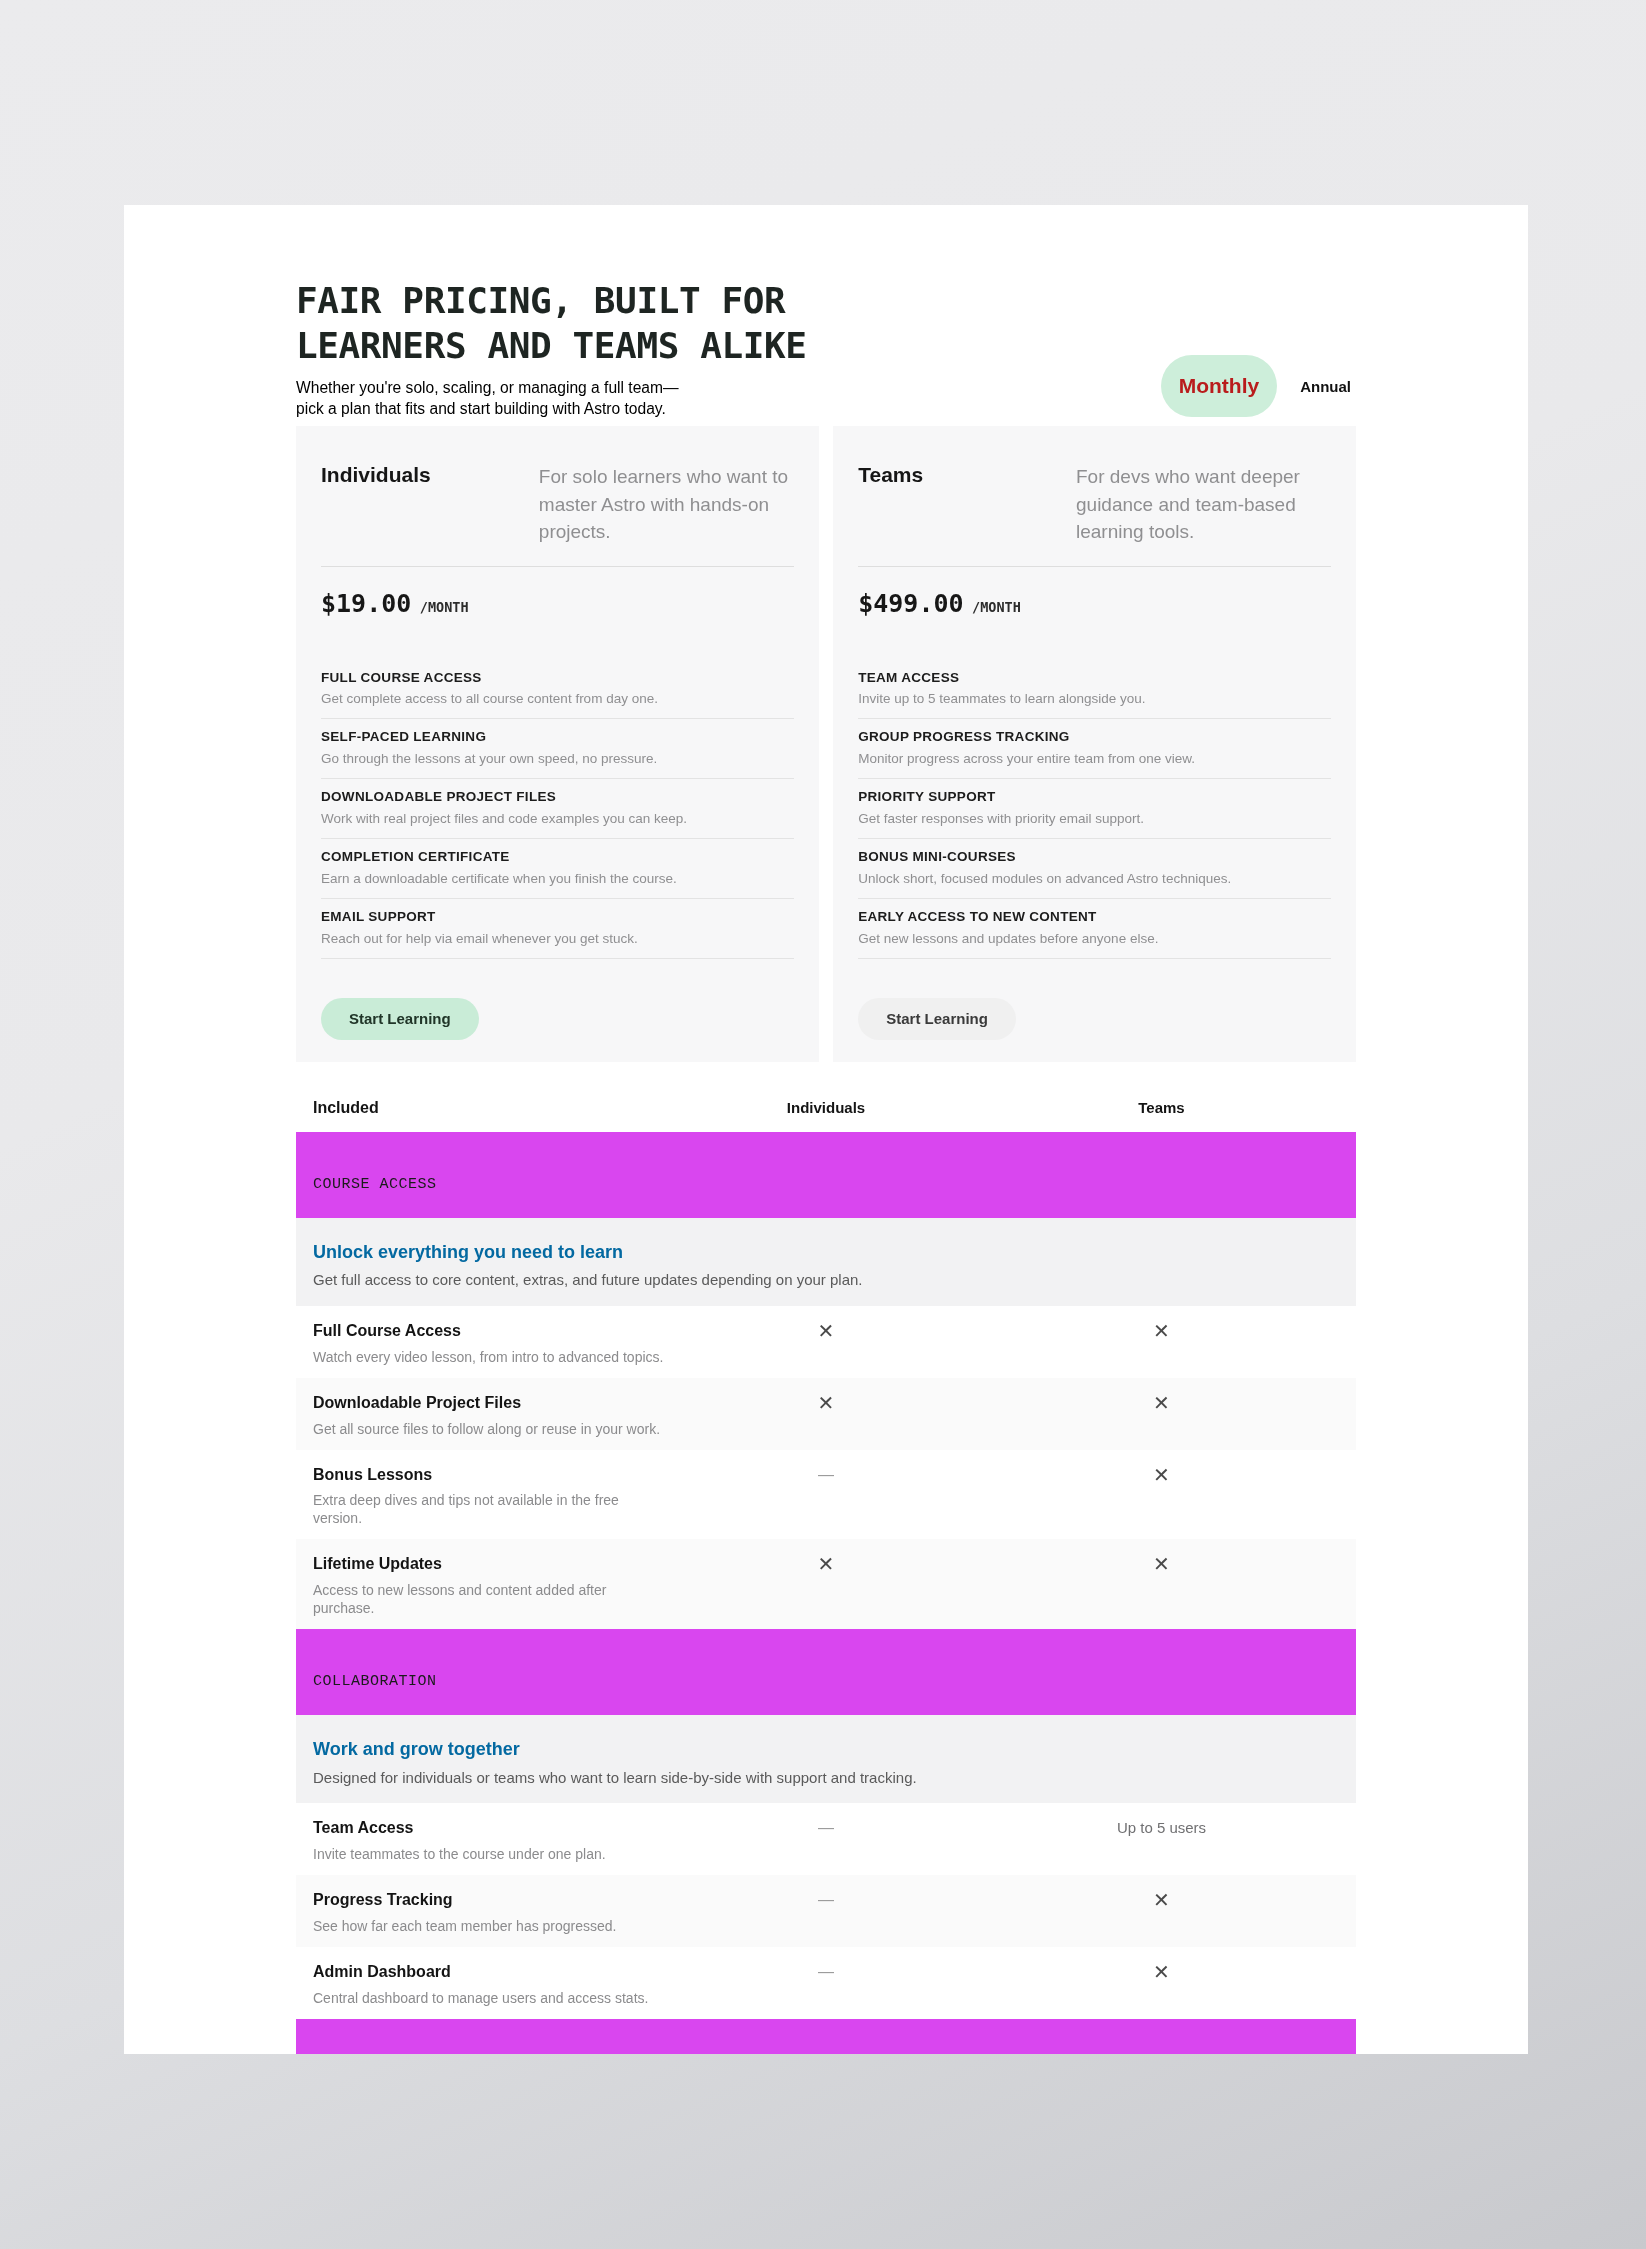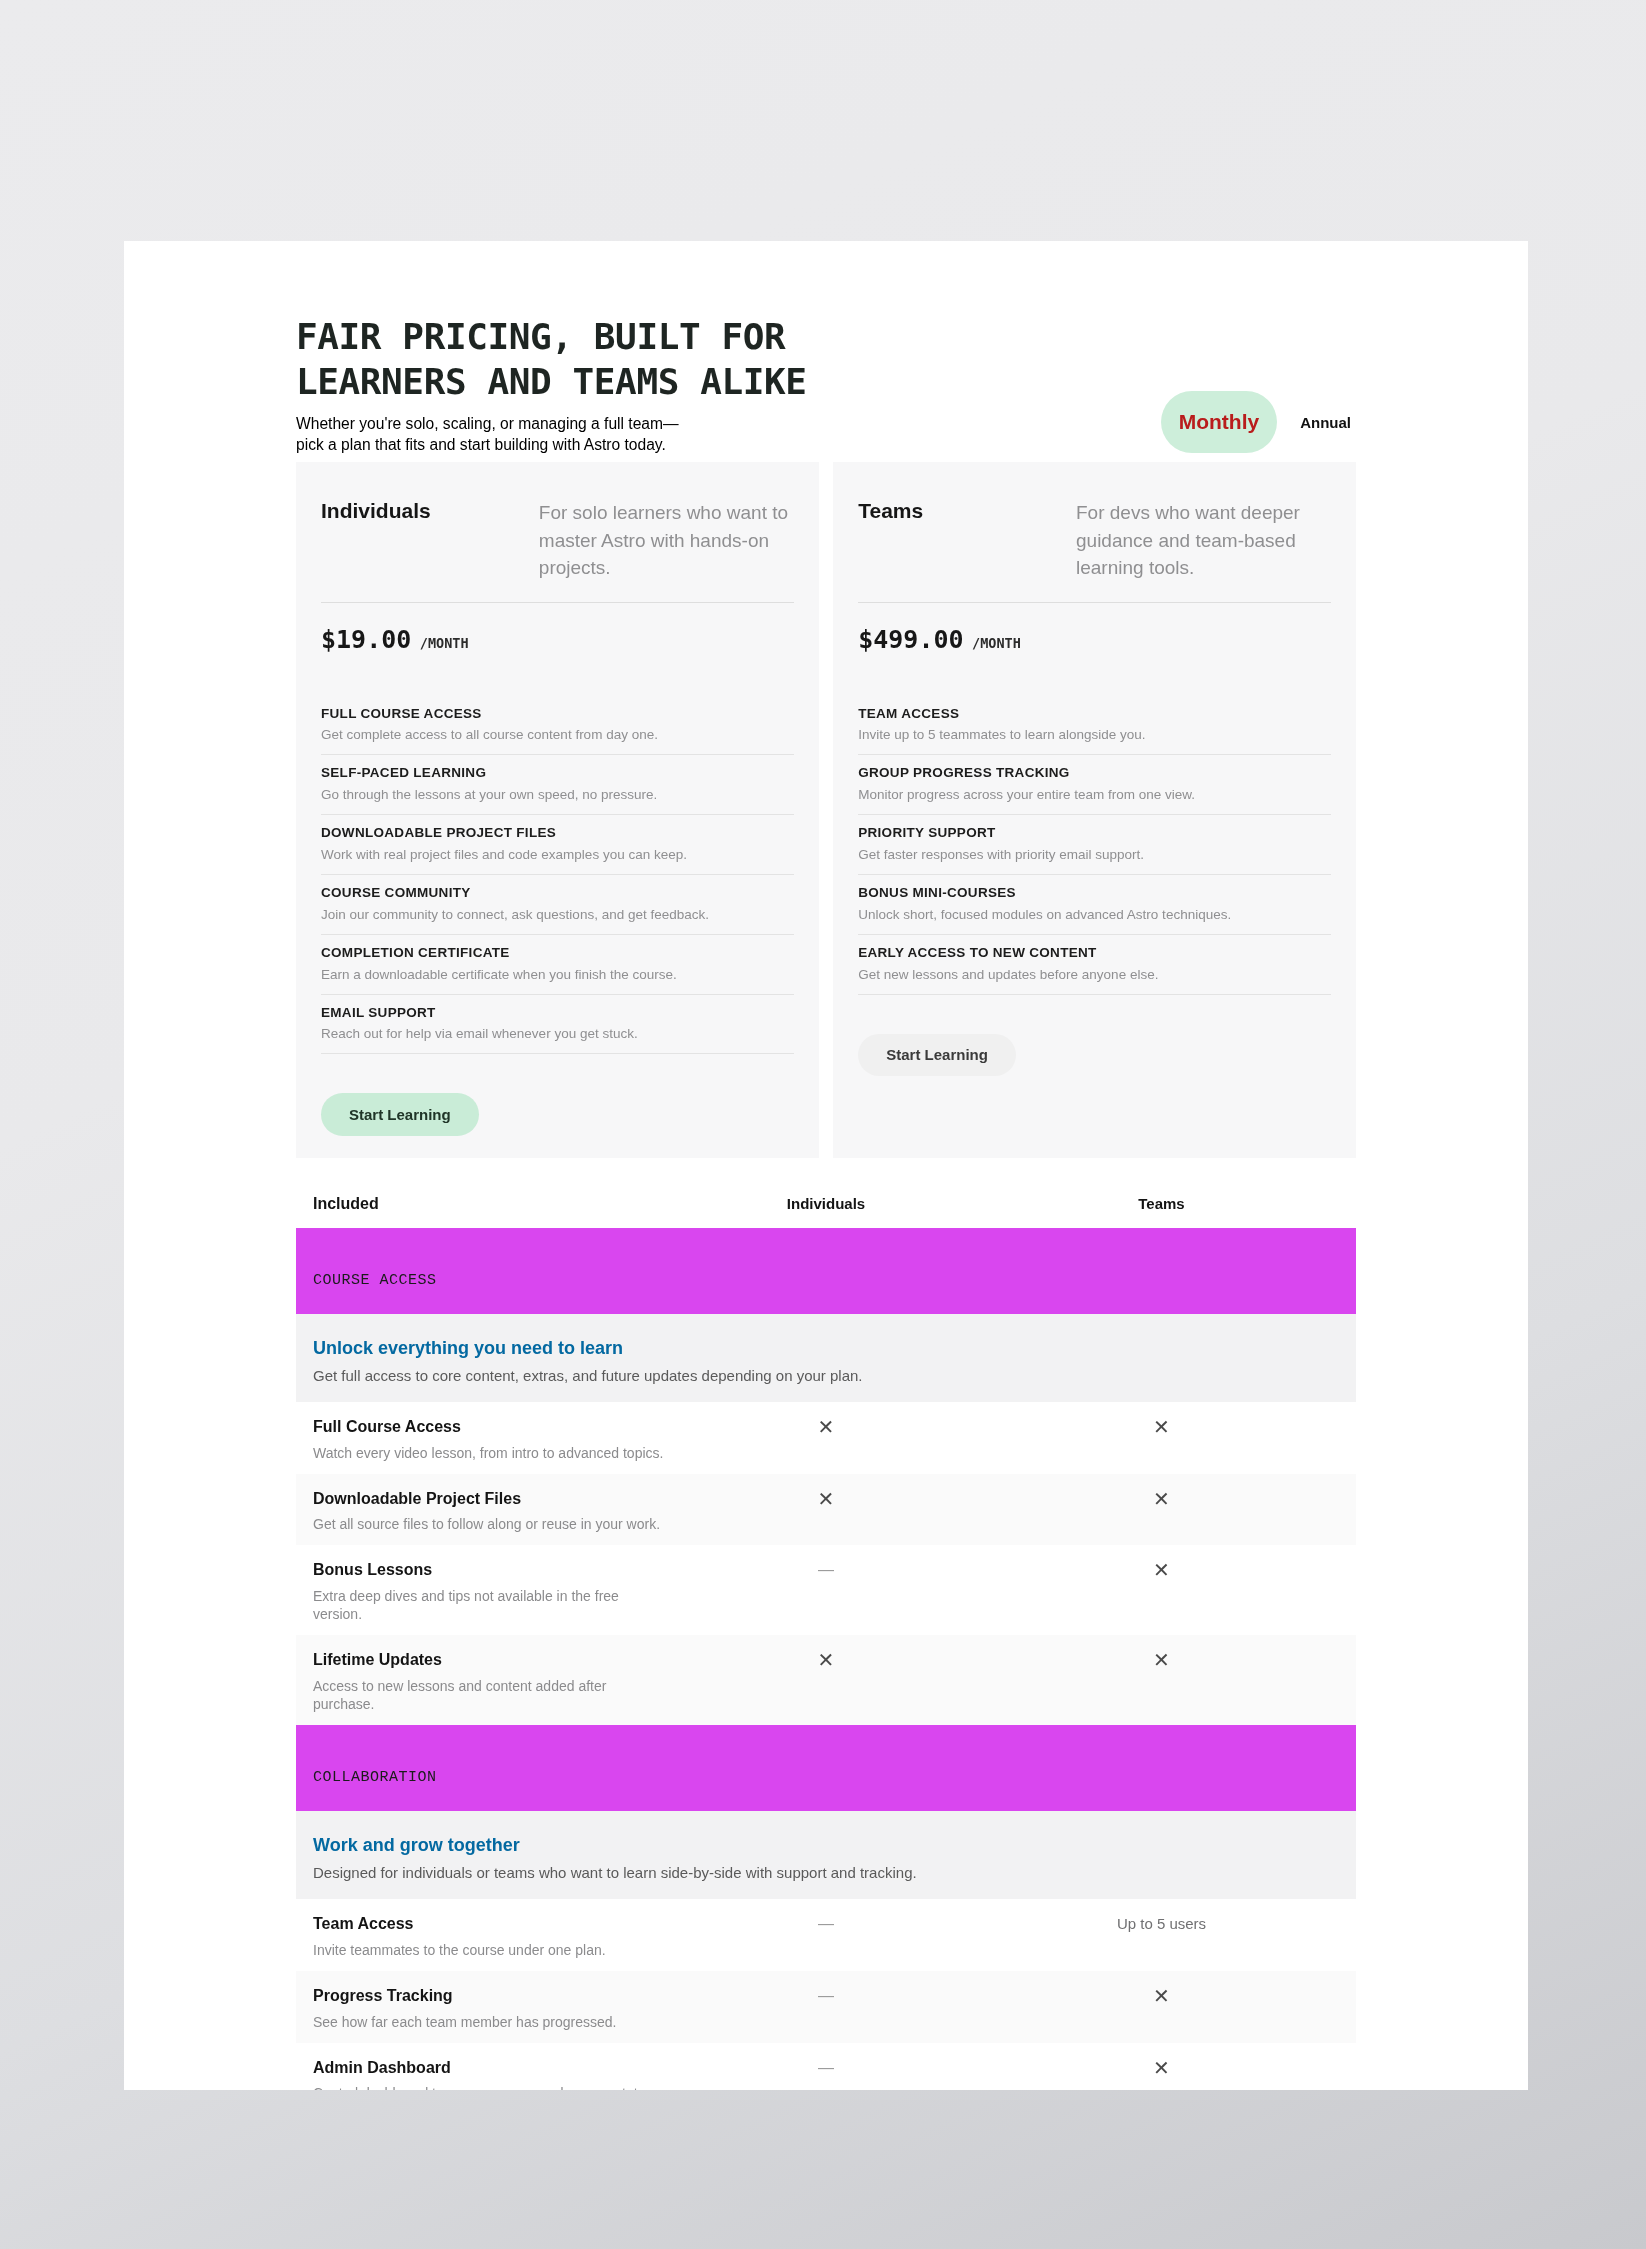--- a/index.html
+++ b/index.html
@@ -1,21 +1,21 @@
 <!DOCTYPE html>
 <html style="font-size:13.5px"><head>
 <meta charset="utf-8">
 <style>
   * { margin:0; padding:0; box-sizing:border-box; }
   html,body { width:1646px; height:2250px; overflow:hidden;
     font-family:"Liberation Sans", sans-serif; }
   .viewport { position:relative; width:1646px; height:2250px;
     background:linear-gradient(155deg,#ebebed 0%,#e9e9eb 38%,#dddee1 68%,#c8c9cd 100%); }
   .page-card { position:absolute; left:124px; top:205px; width:1404px; height:1849px;
-    background:#ffffff; overflow:hidden;margin-top:36px; }
+    background:#ffffff; overflow:hidden; }
   .content { padding:0 172px; }
 
   
   .hero { position:relative; padding-top:73px; }
   .hero h1 { font-family:"DejaVu Sans Mono", monospace; font-size:36px; line-height:1.25;
     font-weight:700; color:#1e2522; letter-spacing:-0.4px; }
   .subtitle { margin-top:10px; font-size:15.6px; line-height:1.32; color:#000000; }
   .toggle { position:absolute; right:5px; bottom:1.7px; display:flex; align-items:center; }
   .toggle .pill { display:inline-block; padding:19px 18px; border-radius:845px;
     background:#cdeeda; color:#b91c1c; font-size:21px; font-weight:600; cursor:pointer; }
@@ -102,24 +102,20 @@
   <div class="feature">
     <div class="f-title">SELF-PACED LEARNING</div>
     <div class="f-desc">Go through the lessons at your own speed, no pressure.</div>
   </div>
 
   <div class="feature">
     <div class="f-title">DOWNLOADABLE PROJECT FILES</div>
     <div class="f-desc">Work with real project files and code examples you can keep.</div>
   </div>
 
-  <div class="feature">
-    <div class="f-title">COURSE COMMUNITY</div>
-    <div class="f-desc">Join our community to connect, ask questions, and get feedback.</div>
-  </div>
 
   <div class="feature">
     <div class="f-title">COMPLETION CERTIFICATE</div>
     <div class="f-desc">Earn a downloadable certificate when you finish the course.</div>
   </div>
 
   <div class="feature">
     <div class="f-title">EMAIL SUPPORT</div>
     <div class="f-desc">Reach out for help via email whenever you get stuck.</div>
   </div>

